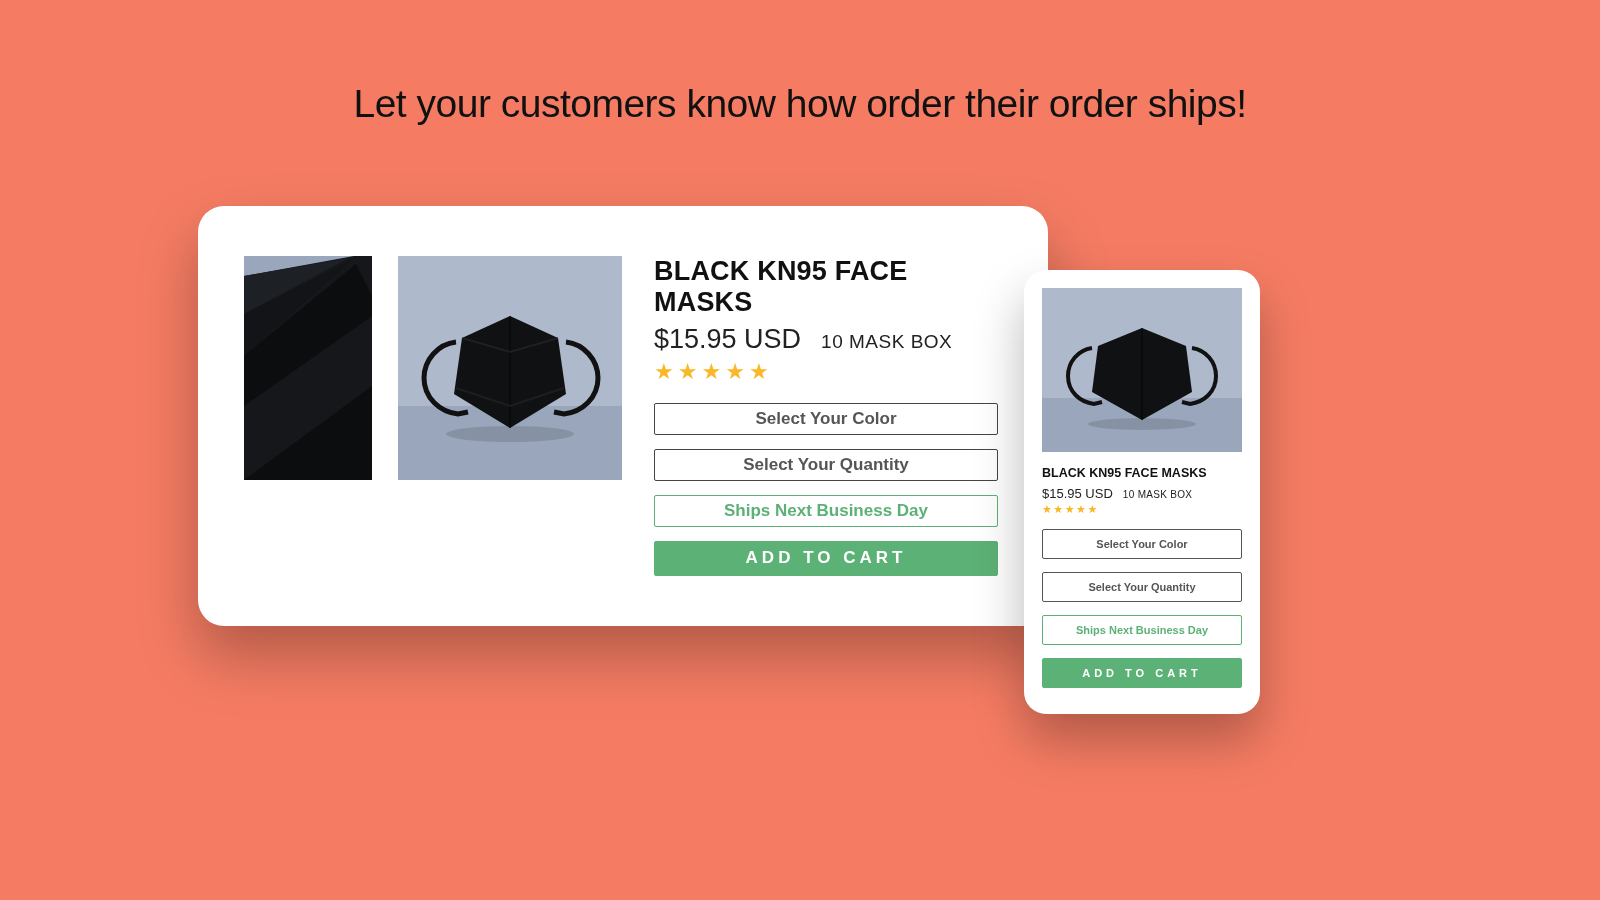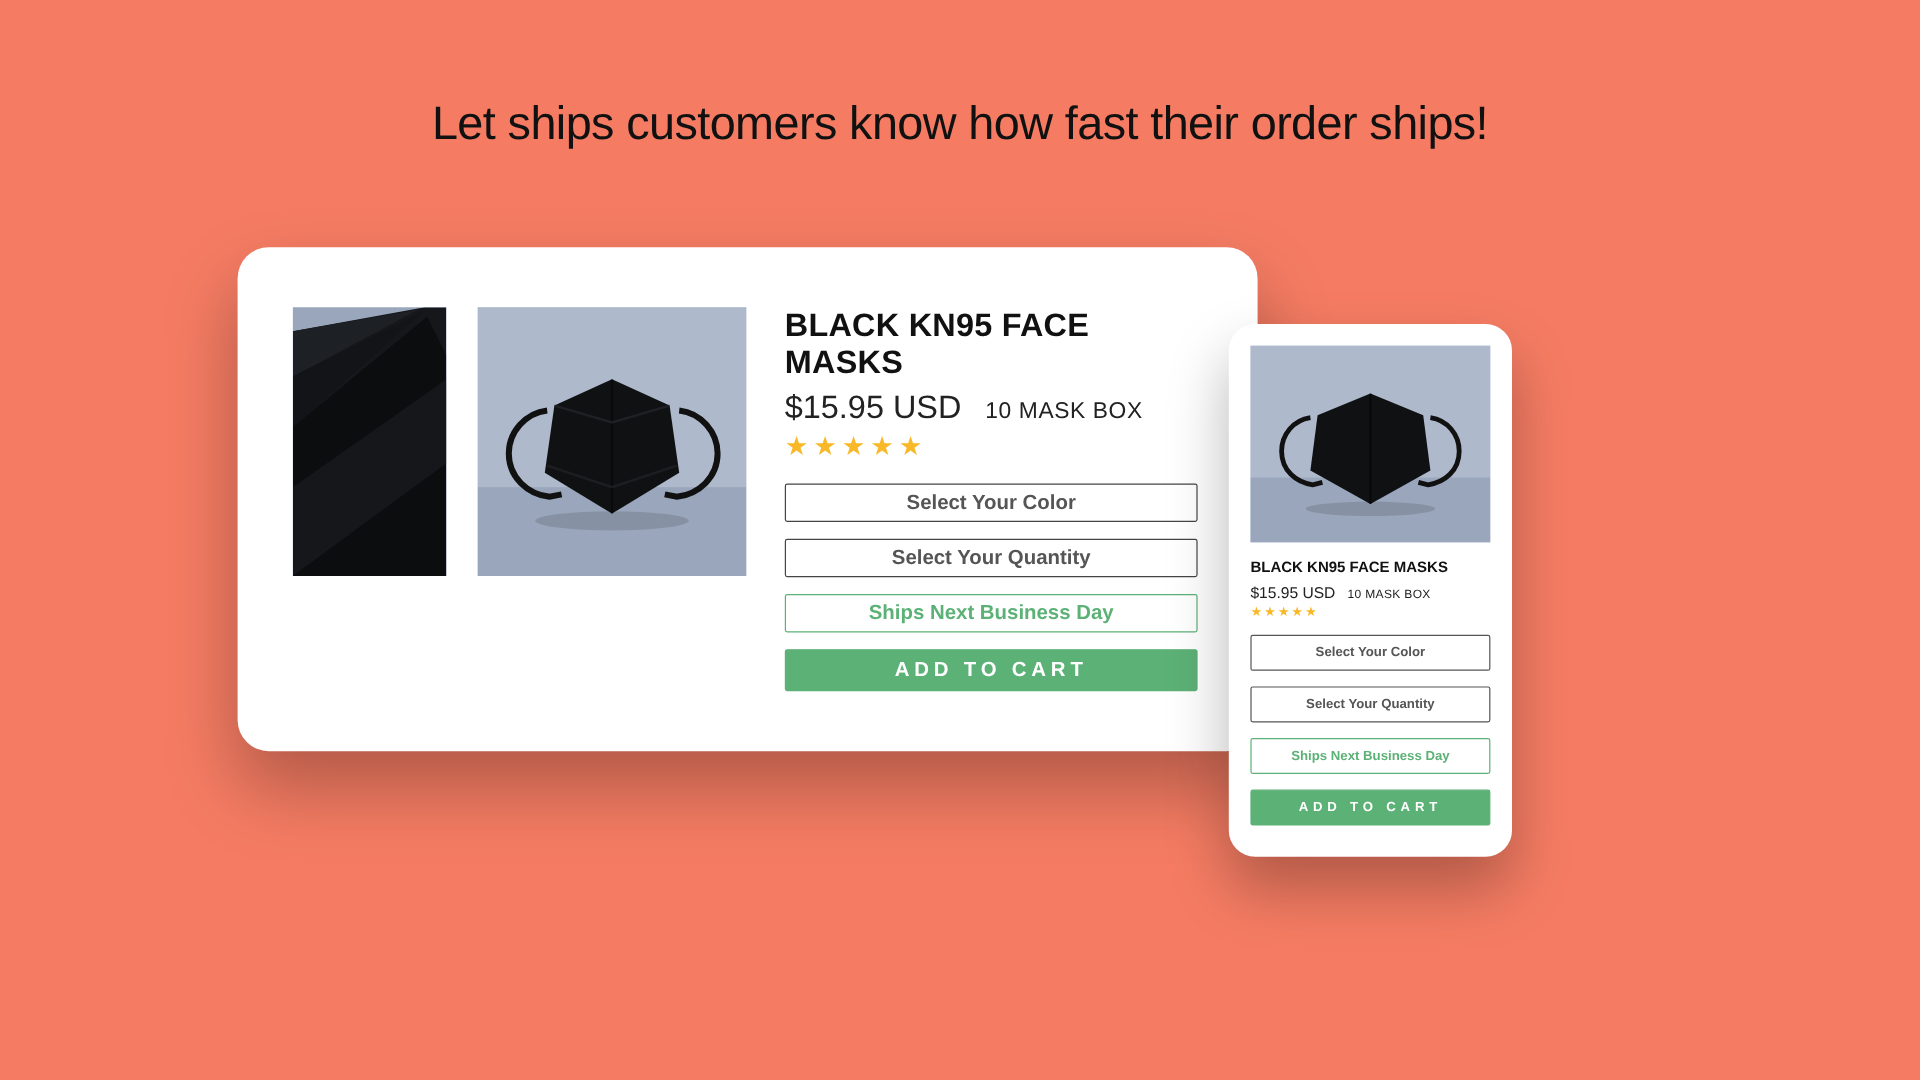--- a/index.html
+++ b/index.html
@@ -118,21 +118,21 @@
     background:#5cb176; border-color:#5cb176; color:#fff;
     letter-spacing: 4px; font-weight:700;
   }
 
   
   .mask-svg { position:absolute; inset:0; width:100%; height:100%; }
 </style>
 </head>
 <body>
 
-<div class="headline">Let ships customers know how fast their order ships!</div>
+<div class="headline">Let your customers know how order their order ships!</div>
 
 <div class="card-desktop">
   <div class="gallery">
     <div class="thumb">
       <svg class="mask-svg" viewBox="0 0 128 224" preserveAspectRatio="xMidYMid slice">
         <rect width="128" height="224" fill="#9aa6bb"></rect>
         <polygon points="0,20 110,0 128,0 128,224 0,224" fill="#15171a"></polygon>
         <polygon points="0,20 105,2 0,58" fill="#1d2024"></polygon>
         <polygon points="0,58 108,4 0,100" fill="#121417"></polygon>
         <polygon points="0,100 112,8 128,40 128,224 0,224" fill="#0c0d0f"></polygon>

